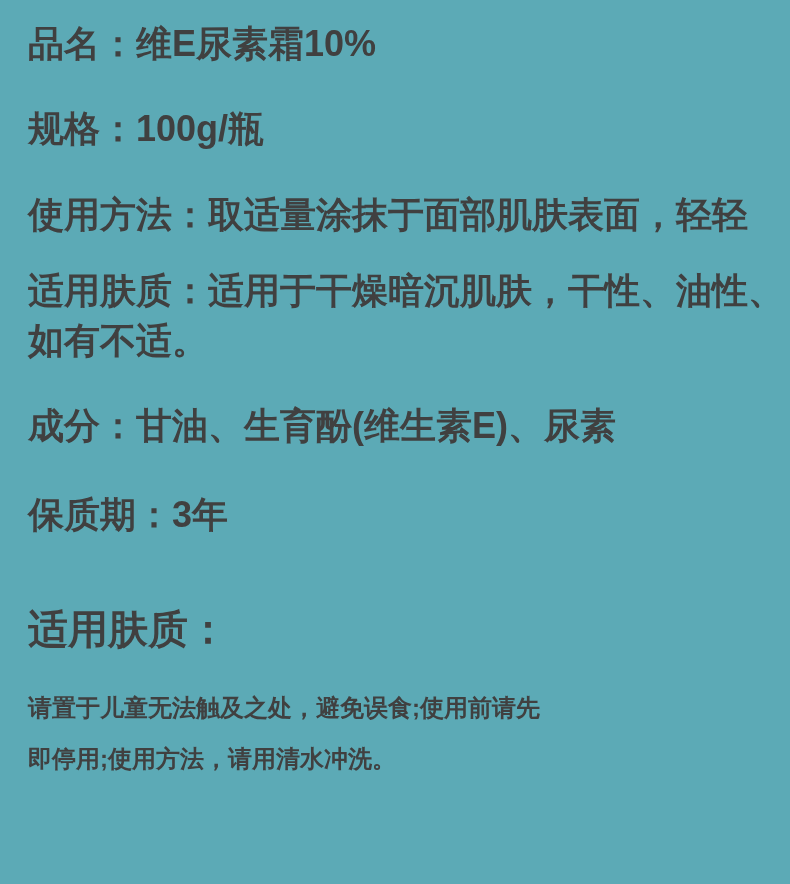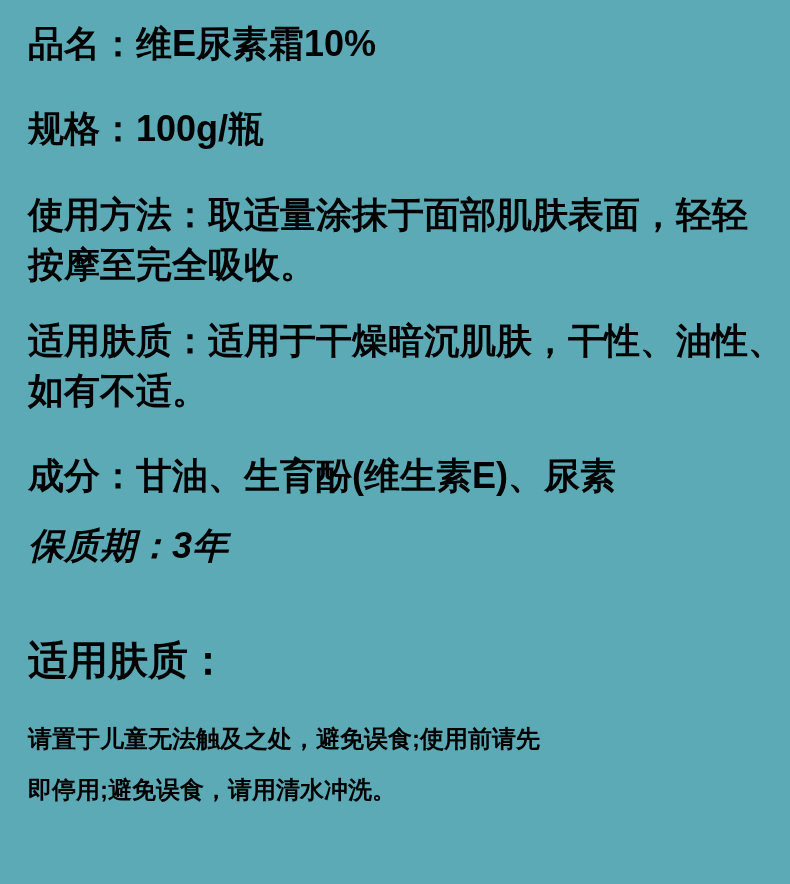--- a/index.html
+++ b/index.html
@@ -4,40 +4,40 @@
 <style>
   html, body {
     margin: 0;
     padding: 0;
   }
   .panel {
     position: relative;
     width: 790px;
     height: 884px;
     background: #5caab6;
-    color: #000000;
+    color: #404040;
     font-family: "Liberation Sans", sans-serif;
     font-weight: bold;
     box-sizing: border-box;
     padding: 0 28px;
     overflow: hidden;
   }
   .field {
     font-size: 36px;
     line-height: 50px;
   }
   .line {
     white-space: nowrap;
   }
   .mt19 { margin-top: 19px; }
   .mt20 { margin-top: 36px; }
   .mt25 { margin-top: 25px; }
   .mt27 { margin-top: 35px; }
   .mt30 { margin-top: 26px; }
-  .mt36 { margin-top: 20px; font-style: italic; }
+  .mt36 { margin-top: 39px; }
   .mt61 { margin-top: 61px; }
   .notice-heading {
     font-size: 40px;
     line-height: 56px;
   }
   .notice-body {
     font-size: 24px;
     line-height: 51px;
   }
 </style>
@@ -49,21 +49,20 @@
   <div class="field mt19">
     <div class="line">品名：维E尿素霜10%</div>
   </div>
 
   <div class="field mt27">
     <div class="line">规格：100g/瓶</div>
   </div>
 
   <div class="field mt20">
     <div class="line">使用方法：取适量涂抹于面部肌肤表面，轻轻</div>
-    <div class="line">按摩至完全吸收。</div>
   </div>
 
   <div class="field mt30">
     <div class="line">适用肤质：适用于干燥暗沉肌肤，干性、油性、</div>
     <div class="line">如有不适。</div>
   </div>
 
   <div class="field mt27">
     <div class="line">成分：甘油、生育酚(维生素E)、尿素</div>
   </div>
@@ -71,16 +70,16 @@
   <div class="field mt36">
     <div class="line">保质期：3年</div>
   </div>
 
   <div class="notice-heading mt61">
     <div class="line">适用肤质：</div>
   </div>
 
   <div class="notice-body mt25">
     <div class="line">请置于儿童无法触及之处，避免误食;使用前请先</div>
-    <div class="line">即停用;避免误食，请用清水冲洗。</div>
+    <div class="line">即停用;使用方法，请用清水冲洗。</div>
   </div>
 
 </div>
 
 </body></html>

